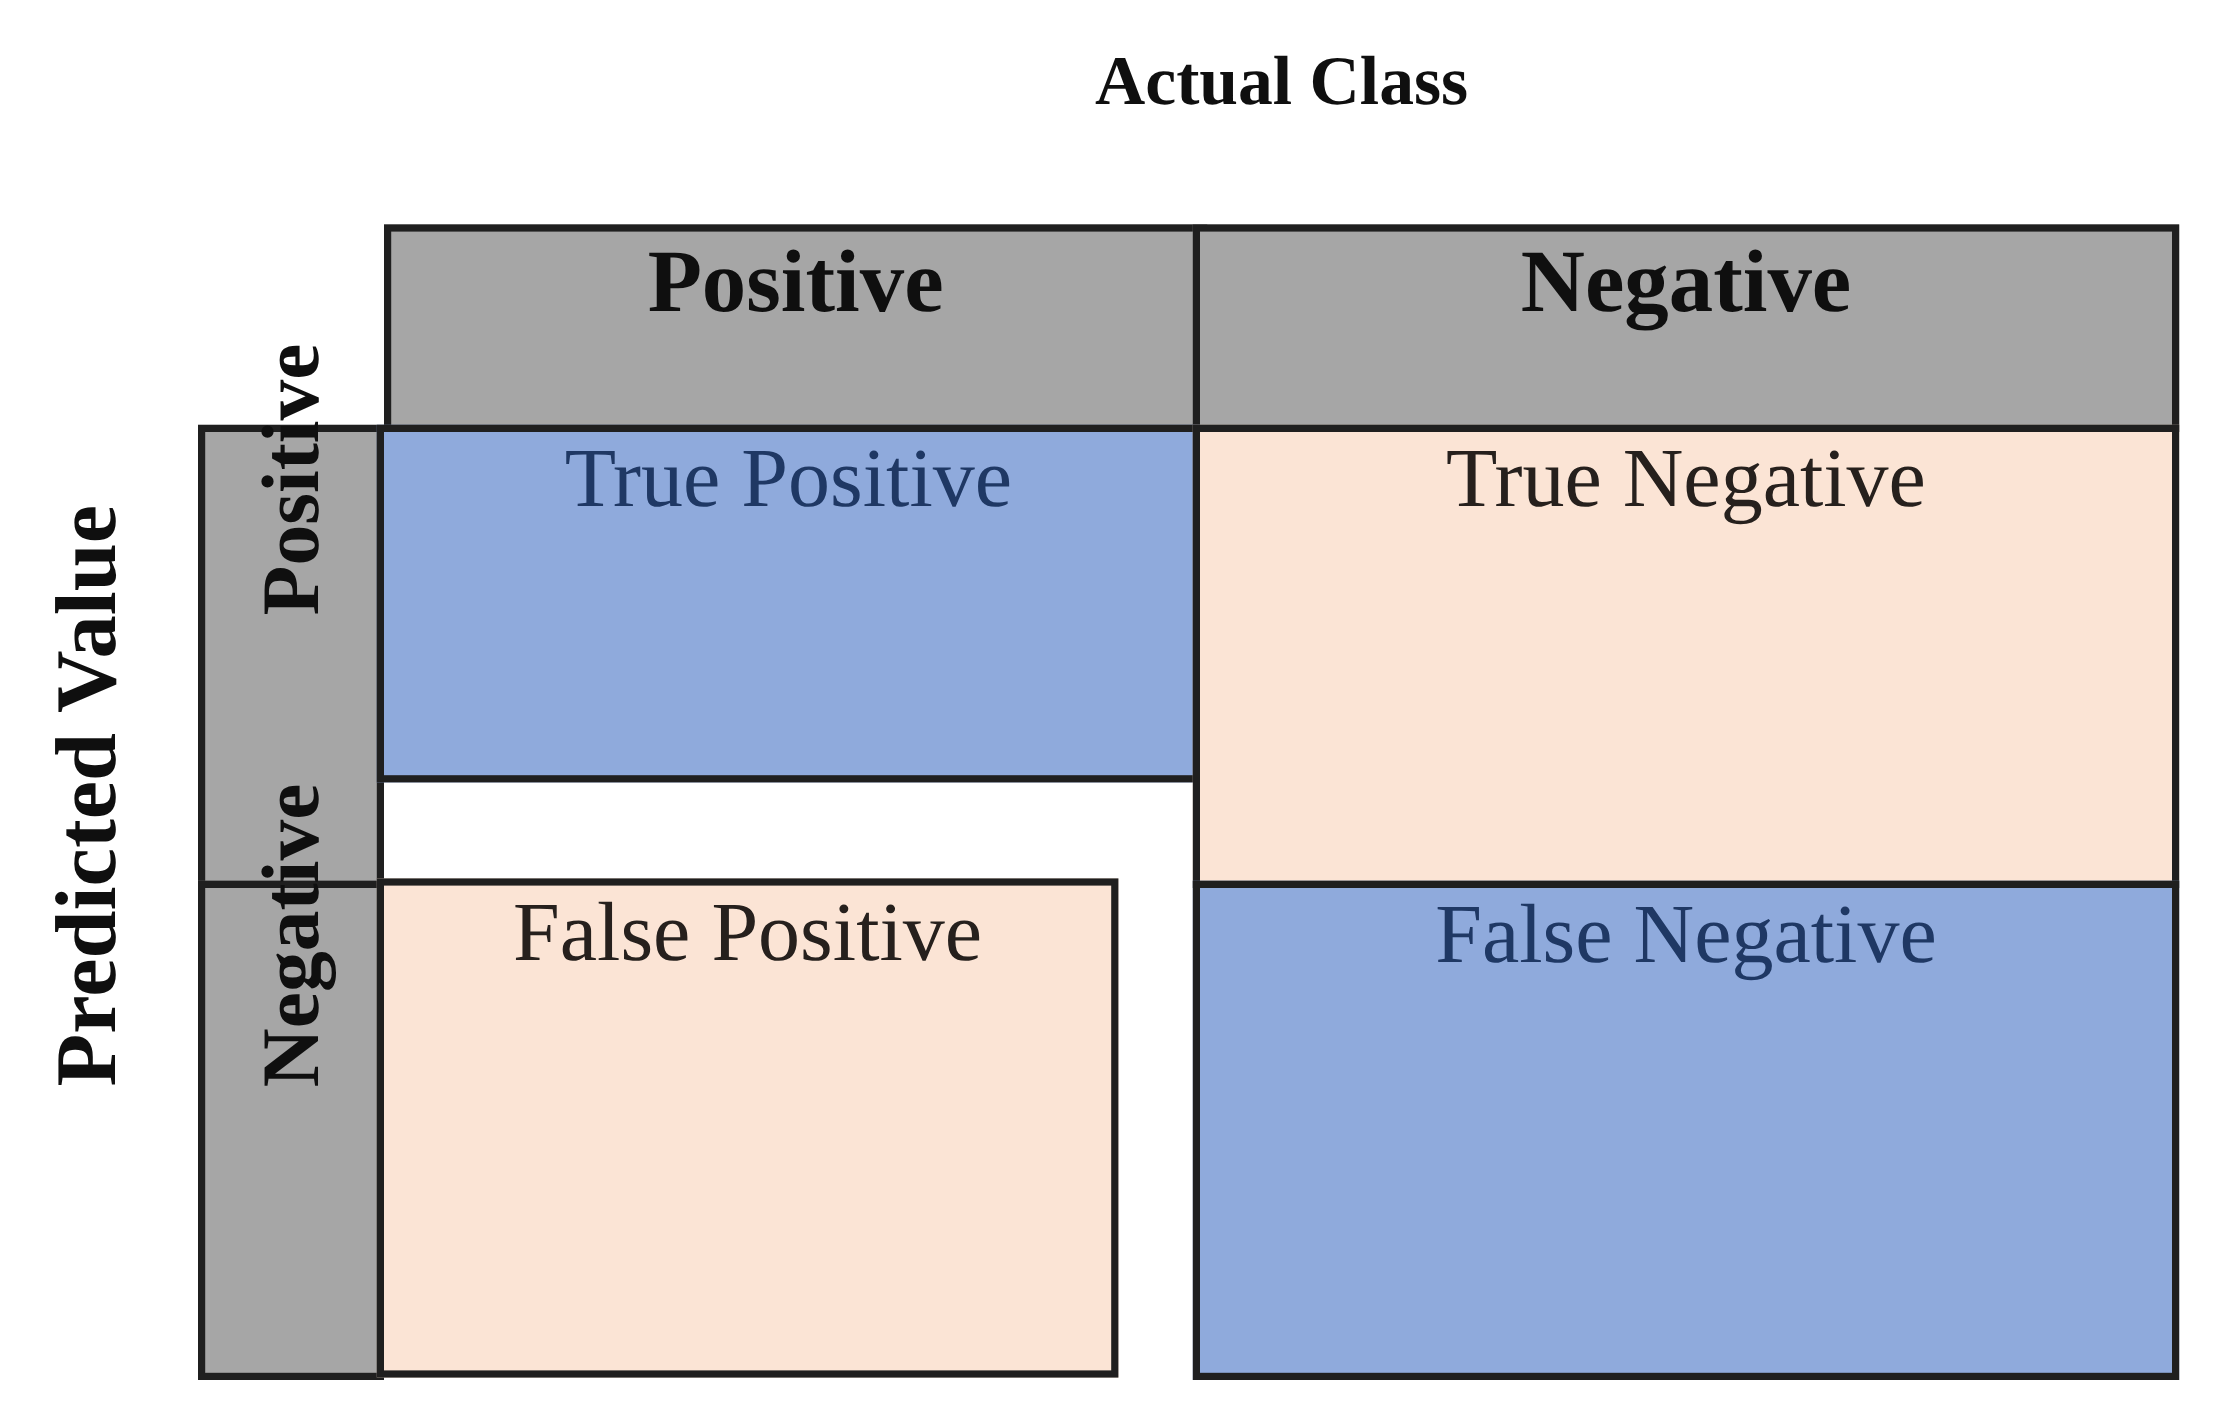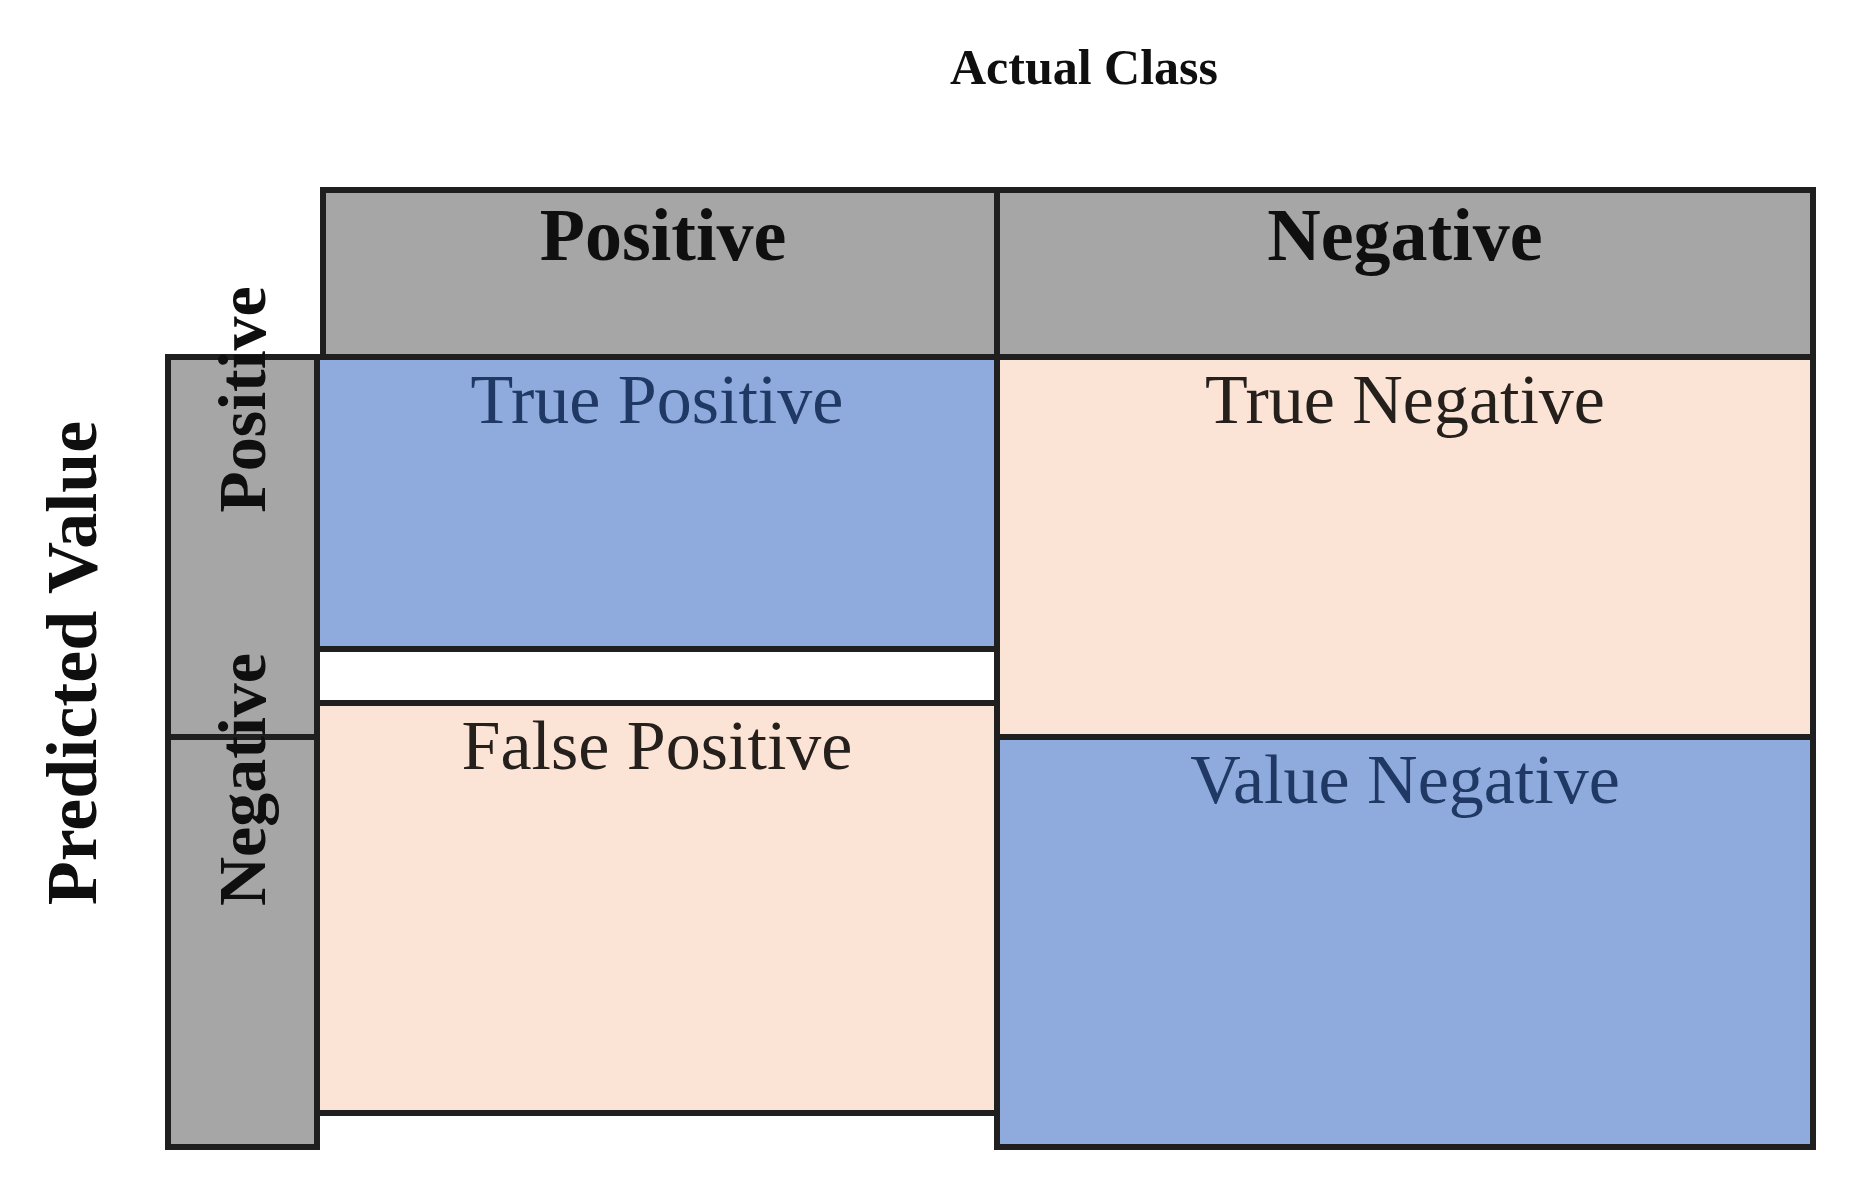--- a/index.html
+++ b/index.html
@@ -46,23 +46,23 @@
     white-space: nowrap;
     transform: rotate(-90deg);
   }
 
   .cell { font-size: 70px; }
   .cell-match   { background: var(--match-bg);    color: var(--match-text); }
   .cell-mismatch{ background: var(--mismatch-bg); color: var(--mismatch-text); }
 
   #title {
     position: absolute;
-    left: 336px; top: 8px; width: 1496px; height: 118px;
+    left: 320px; top: 8px; width: 1496px; height: 118px;
     display: flex; align-items: center; justify-content: center;
-    font-weight: bold; font-size: 50px;
+    font-weight: bold; font-size: 58px;
     color: var(--title-text);
     white-space: nowrap;
   }
 
   #ylabel {
     position: absolute;
     left: 72px; top: 663px;
     transform: translate(-50%, -50%) rotate(-90deg);
     font-weight: bold; font-size: 72px;
     color: var(--title-text);
@@ -73,21 +73,21 @@
   #colhdr-positive { left: 320px; top: 187px; width: 686px; height: 173px; }
   #colhdr-negative { left: 994px; top: 187px; width: 822px; height: 173px; }
 
   
   #rowhdr-positive { left: 165px; top: 354px; width: 155px; height: 386px; }
   #rowhdr-negative { left: 165px; top: 734px; width: 155px; height: 416px; }
 
   
   #cell-tp { left: 314px; top: 354px; width: 686px; height: 298px; }
   #cell-fn { left: 994px; top: 354px; width: 822px; height: 386px; }
-  #cell-fp { left: 314px; top: 700px; width: 686px; height: 416px; }
+  #cell-fp { left: 314px; top: 732px; width: 618px; height: 416px; }
   #cell-tn { left: 994px; top: 734px; width: 822px; height: 416px; }
 </style>
 </head>
 <body>
 
 <div id="canvas">
 
   <div id="title">Actual Class</div>
 
   <div id="ylabel">Predicted Value</div>
@@ -114,16 +114,16 @@
 
   <div class="box cell cell-mismatch" id="cell-fn">
     <span>True Negative</span>
   </div>
 
   <div class="box cell cell-mismatch" id="cell-fp">
     <span>False Positive</span>
   </div>
 
   <div class="box cell cell-match" id="cell-tn">
-    <span>Value Negative</span>
+    <span>False Negative</span>
   </div>
 
 </div>
 
 </body></html>

